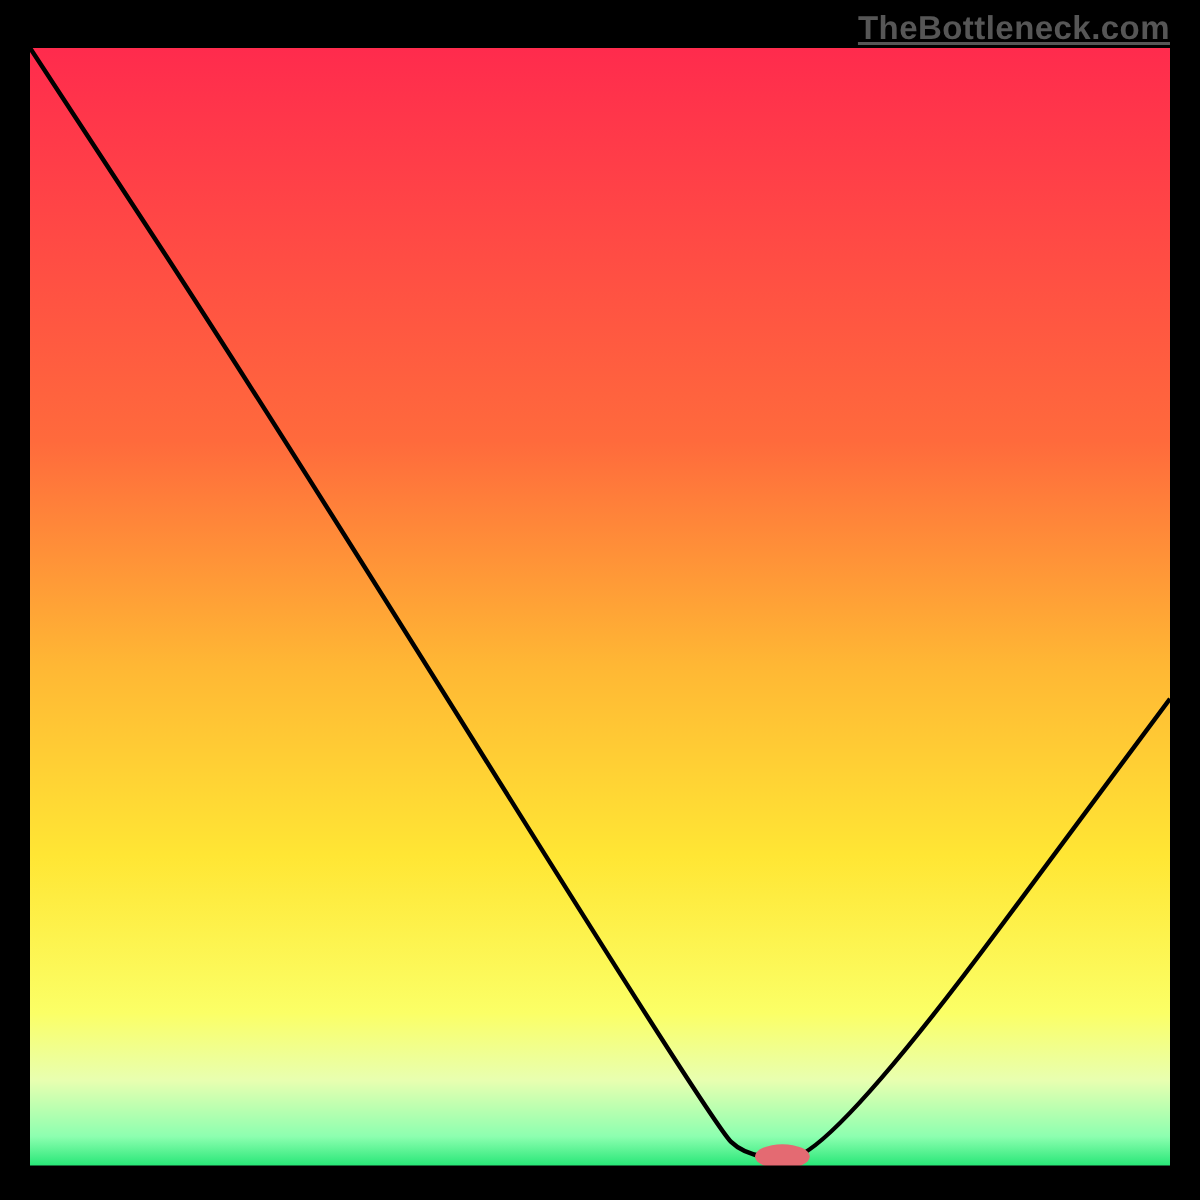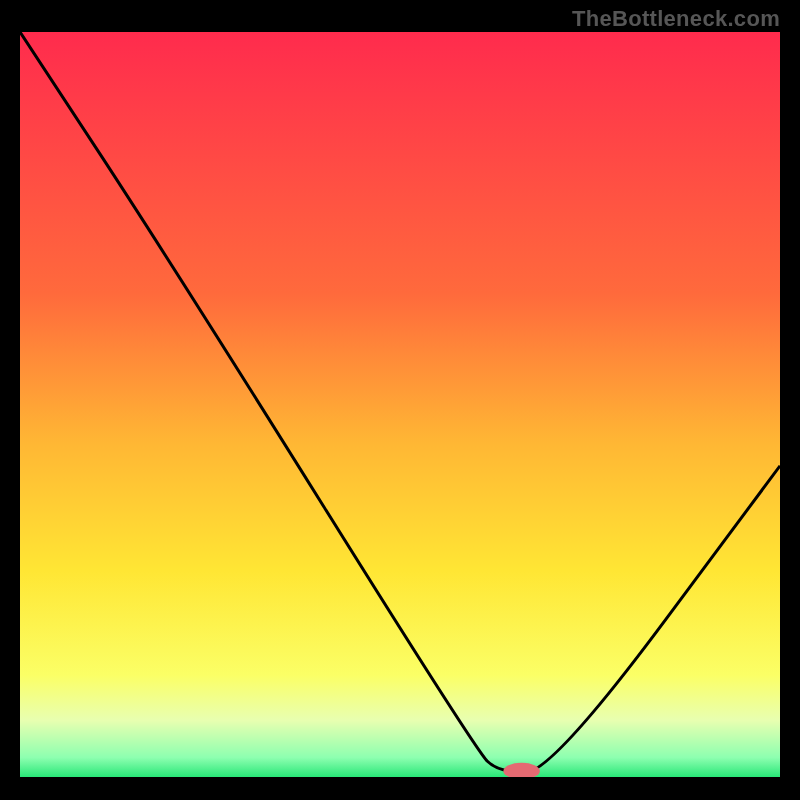--- a/index.html
+++ b/index.html
@@ -20,20 +20,21 @@
   }
   .watermark {
     position: absolute;
     top: 6px;
     right: 20px;
     font-family: Arial, Helvetica, sans-serif;
     font-size: 22px;
     font-weight: 600;
     color: #565656;
     letter-spacing: 0.3px;
+    text-decoration: underline;
   }
   svg {
     display: block;
   }
 </style>
 </head>
 <body>
 
 <div class="watermark">TheBottleneck.com</div>
 

